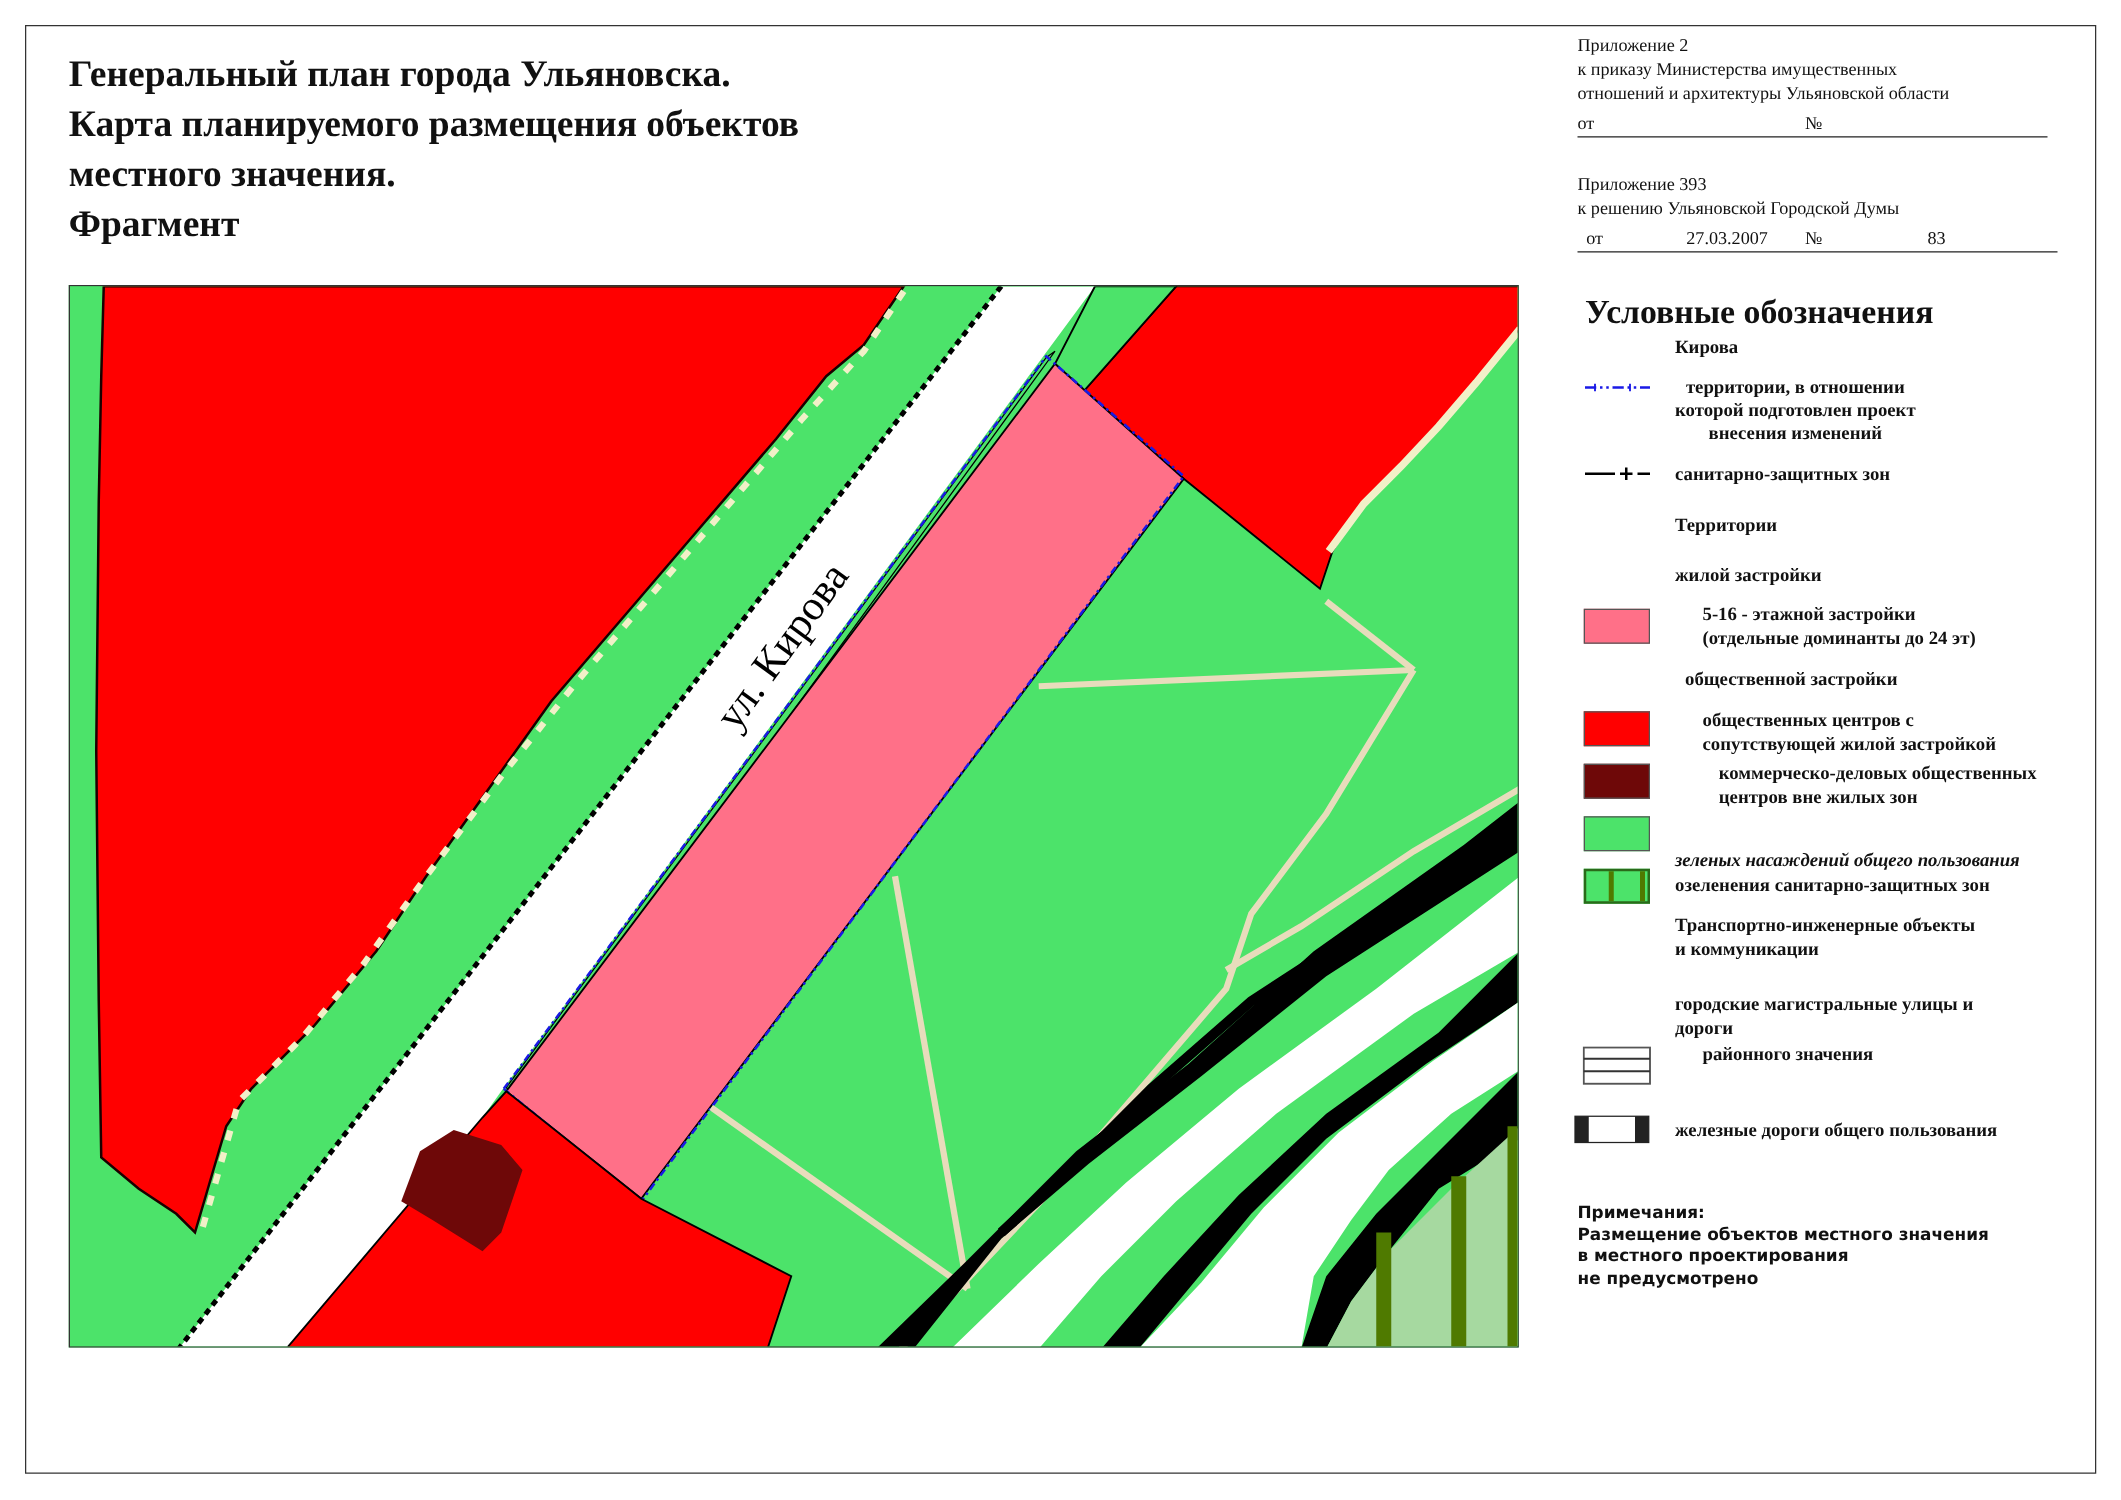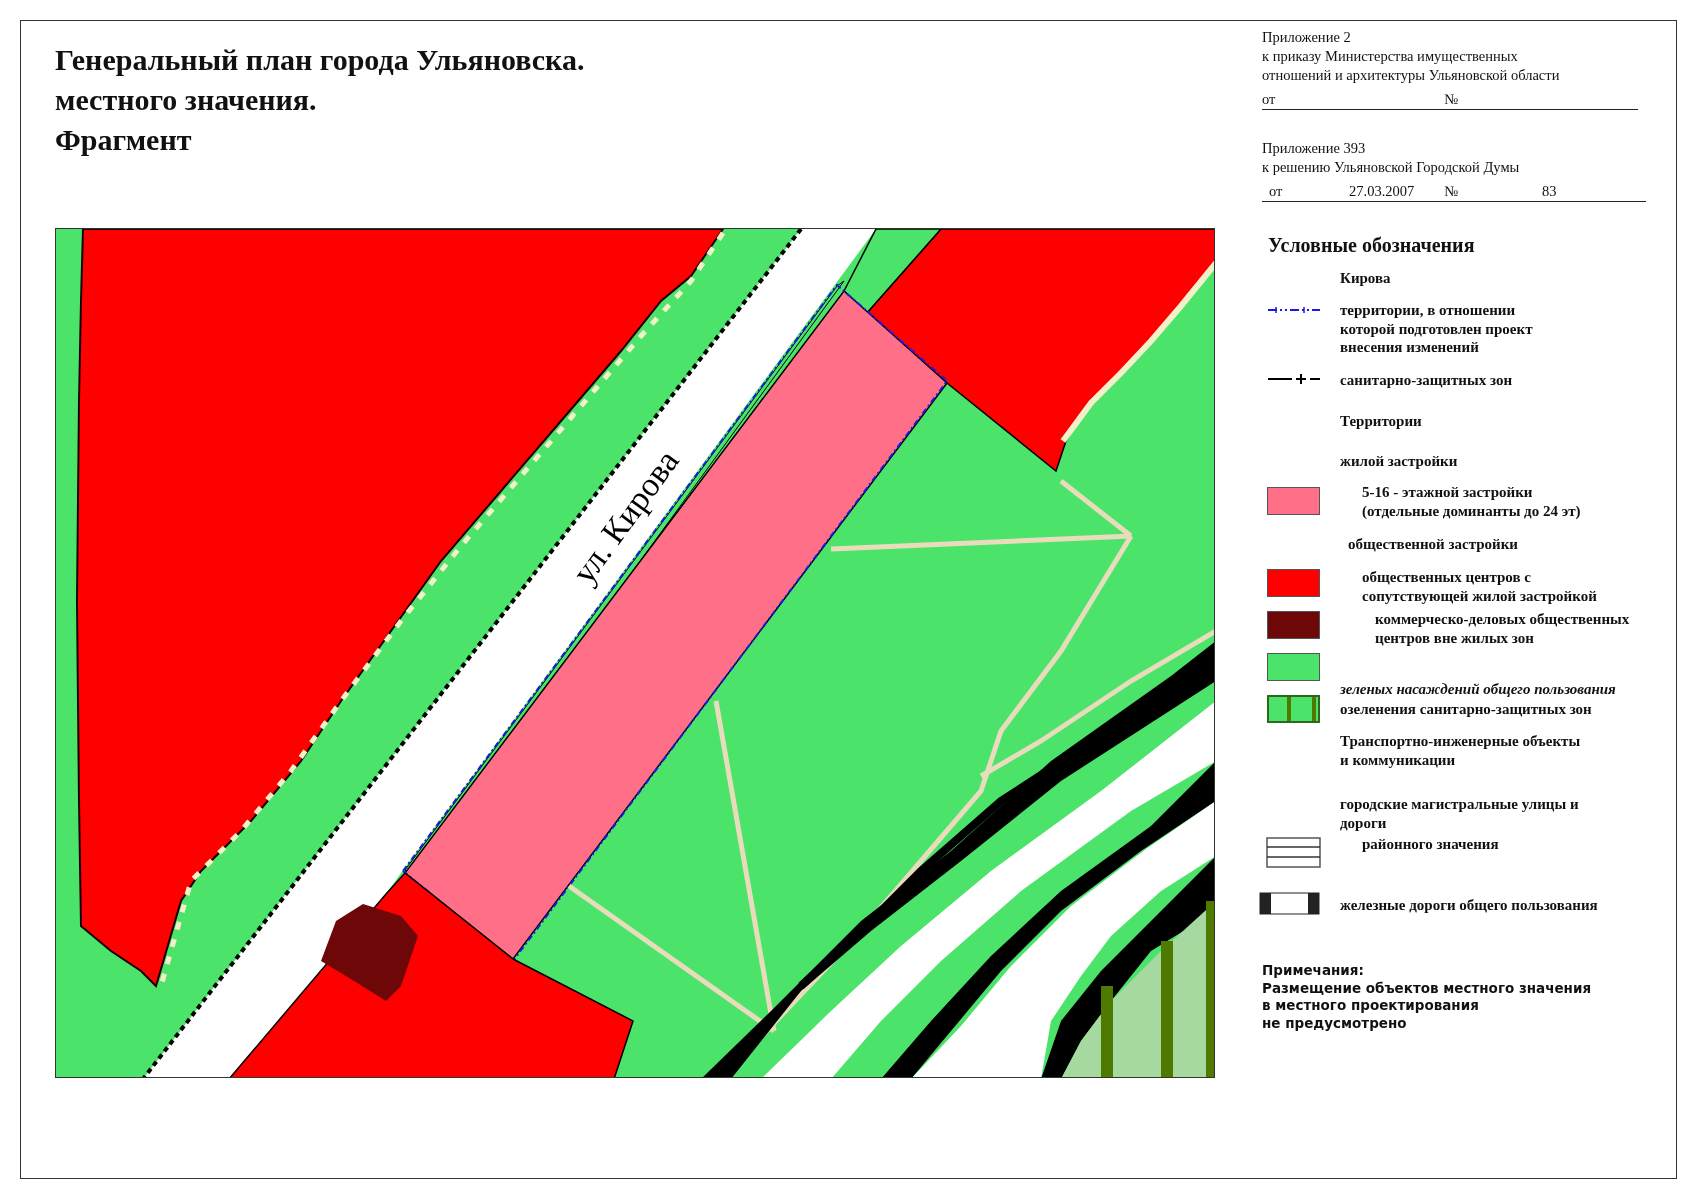--- a/index.html
+++ b/index.html
@@ -8,33 +8,34 @@
   .title { position: absolute; left: 55px; top: 40px; font-weight: bold; font-size: 30px; line-height: 40px; }
   .title div { white-space: nowrap; }
   .approval { position: absolute; left: 1262px; font-weight: normal; font-size: 14.5px; line-height: 19px; }
   .approval .line { white-space: nowrap; }
   .sig-row { position: relative; height: 20px; border-bottom: 1.5px solid #222; margin-top: 4px; font-size: 14.5px; }
   .sig-row span { position: absolute; top: 1px; }
   .approval1 { top: 28px; }
   .approval2 { top: 139px; }
   .map-frame { position: absolute; left: 55px; top: 228px; width: 1160px; height: 850px; border: 1px solid #333; box-sizing: border-box; overflow: hidden; background: #4ce36a; }
   .map-frame svg { position: absolute; left: 0; top: 0; }
-  .legend-title { position: absolute; left: 1268px; top: 234px; font-weight: bold; font-size: 20px; white-space: nowrap; }
+  .legend-title { position: absolute; left: 1268px; top: 234px; font-weight: bold; font-size: 27px; white-space: nowrap; }
   .lg-text { position: absolute; font-weight: bold; font-size: 15px; line-height: 18.5px; white-space: nowrap; }
   .swatch { position: absolute; width: 53px; height: 28px; border: 1.5px solid #555; box-sizing: border-box; }
   .notes { position: absolute; left: 1262px; top: 962px; font-family: "DejaVu Sans", "Liberation Sans", sans-serif; font-weight: bold; font-size: 13.5px; line-height: 17.5px; }
   .notes div { white-space: nowrap; }
 </style>
 </head>
 <body>
 
 <div class="outer-frame"></div>
 
 <div class="title">
   <div>Генеральный план города Ульяновска.</div>
+  <div>Карта планируемого размещения объектов</div>
   <div>местного значения.</div>
   <div>Фрагмент</div>
 </div>
 
 <div class="approval approval1" style="width:368px;">
   <div class="line">Приложение 2</div>
   <div class="line">к приказу Министерства имущественных</div>
   <div class="line">отношений и архитектуры Ульяновской области</div>
   <div class="sig-row" style="width:376px;">
     <span style="left:0;">от</span>
@@ -117,21 +118,21 @@
 
 <div class="legend-title">Условные обозначения</div>
 
 <div class="lg-text" style="left:1340px; top:269px;">Кирова</div>
 
 <svg style="position:absolute; left:1266px; top:305px;" width="56" height="10">
   <line x1="2" y1="5" x2="54" y2="5" stroke="#1a1ae6" stroke-width="2" stroke-dasharray="9,3,2,3,2,3"></line>
   <line x1="10" y1="2" x2="10" y2="8" stroke="#1a1ae6" stroke-width="1.5"></line>
   <line x1="38" y1="2" x2="38" y2="8" stroke="#1a1ae6" stroke-width="1.5"></line>
 </svg>
-<div class="lg-text" style="left:1340px; top:301px;">
+<div class="lg-text" style="left:1340px; top:301px;text-align:center;">
   <div>территории, в отношении</div>
   <div>которой подготовлен проект</div>
   <div>внесения изменений</div>
 </div>
 
 <svg style="position:absolute; left:1266px; top:372px;" width="56" height="14">
   <line x1="2" y1="7" x2="26" y2="7" stroke="#000" stroke-width="2"></line>
   <line x1="30" y1="7" x2="40" y2="7" stroke="#000" stroke-width="2"></line>
   <line x1="35" y1="2" x2="35" y2="12" stroke="#000" stroke-width="2"></line>
   <line x1="44" y1="7" x2="54" y2="7" stroke="#000" stroke-width="2"></line>

